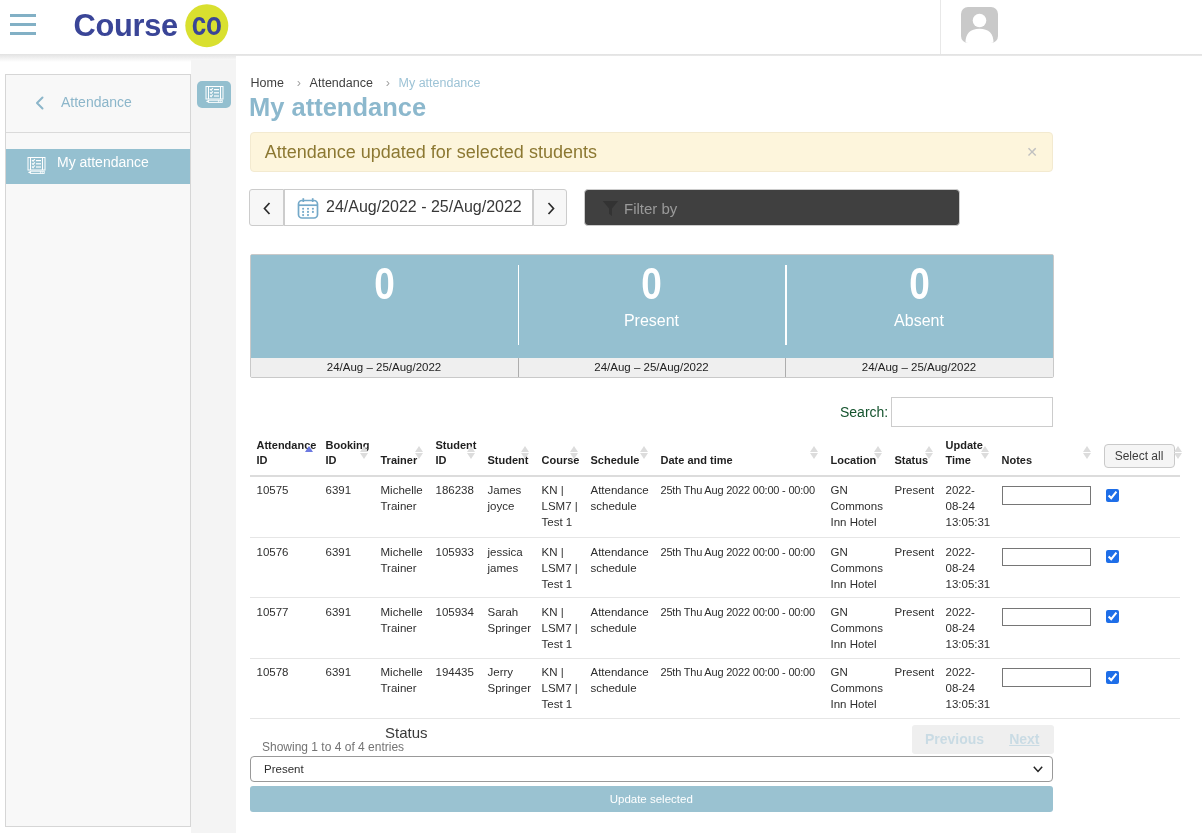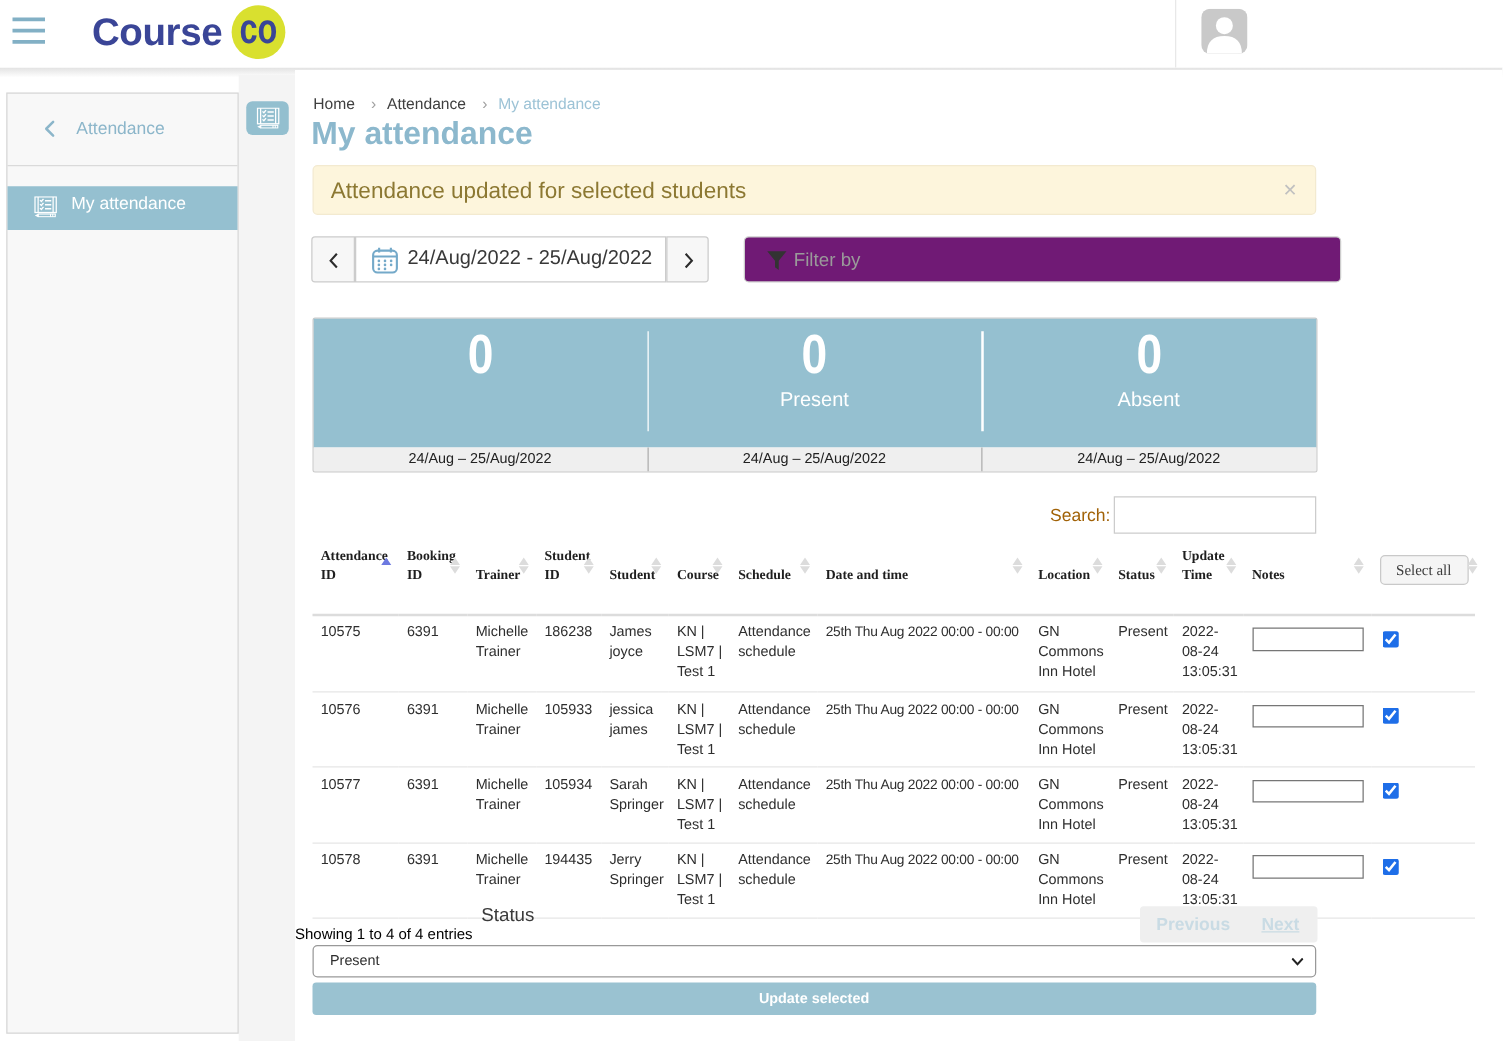--- a/index.html
+++ b/index.html
@@ -34,63 +34,63 @@
 #title { left:13px; top:36.5px; font-size:25.5px; font-weight:bold; color:#8cb8cd; }
 #alert { left:13.5px; top:75.5px; width:803.5px; height:40px; background:#fdf5dc; border:1px solid #f3ead0; border-radius:4px; }
 #alert .msg { position:absolute; left:14.2px; top:9.5px; font-size:18px; color:#8c7832; }
 #alert .x { position:absolute; right:14px; top:11px; font-size:14px; color:#c0c0c0; }
 #btn-prev-date { left:13px; top:132.5px; width:34.5px; height:37px; background:#f7f7f7; border:1px solid #ccc; border-radius:3px 0 0 3px; }
 #btn-next-date { left:297px; top:132.5px; width:34px; height:37px; background:#f7f7f7; border:1px solid #ccc; border-radius:0 3px 3px 0; }
 .navchev { position:absolute; left:13px; top:12px; }
 #datebox { left:47.5px; top:132.5px; width:249.5px; height:37px; background:#fff; border:1px solid #ccc; }
 #datebox svg { position:absolute; left:12px; top:7px; }
 #datebox span { position:absolute; left:41.5px; top:8.5px; font-size:16px; color:#383838; }
-#filter { left:359px; top:132.5px; width:478px; height:37px; background:#701a75; border:1px solid #ccc; border-radius:4px; }
+#filter { left:348px; top:132.5px; width:376px; height:37px; background:#404040; border:1px solid #ccc; border-radius:4px; }
 #filter svg { position:absolute; left:17px; top:10px; }
 #filter span { position:absolute; left:39px; top:10px; font-size:15px; color:#9a9a9a; }
 
 #stats { left:13.5px; top:197.5px; width:804px; height:124px; border:1px solid #c9c9c9; border-radius:2px; }
 #stats .blue { position:absolute; left:0; top:0; width:802px; height:103.5px; background:#95c0d0; }
 #stats .col { position:absolute; top:0; width:267px; height:103px; color:#fff; text-align:center; }
 #stats .num { margin-top:4px; font-size:44px; font-weight:bold; transform:scale(0.84,1); }
 #stats .lbl { margin-top:3px; font-size:16px; }
 #stats .vdiv { position:absolute; top:10.5px; width:1.5px; height:80px; background:#fff; }
 #stats .strip { position:absolute; left:0; top:103.5px; width:802px; height:18.5px; background:#efefef; }
 #stats .scol { position:absolute; top:3px; width:267px; text-align:center; font-size:11.5px; color:#222; }
 #stats .sdiv { position:absolute; top:0; width:1px; height:18.5px; background:#adadad; }
 
-#searchlbl { left:604px; top:347.5px; font-size:14px; color:#a16207; }
+#searchlbl { left:604px; top:347.5px; font-size:14px; color:#14532d; }
 #searchbox { left:655.3px; top:341.3px; width:161.7px; height:30px; border:1px solid #ccc; background:#fff; }
 
 #tbl { position:absolute; left:13.5px; top:379px; width:931px; }
 table { border-collapse:collapse; table-layout:fixed; width:930px; }
 th, td { padding:0 2px 0 7px; vertical-align:top; text-align:left; font-weight:normal; overflow:visible; }
-thead th { font-size:11px; font-weight:bold; color:#1f1f1f; line-height:15.5px; padding-top:2.5px; padding-bottom:22px; position:relative; vertical-align:bottom;font-family:Liberation Serif, serif; }
+thead th { font-size:11px; font-weight:bold; color:#1f1f1f; line-height:15.5px; padding-top:2.5px; padding-bottom:6px; position:relative; vertical-align:bottom; }
 thead tr { border-bottom:2px solid #dcdcdc; }
 tbody td { font-size:11.5px; color:#2e2e2e; line-height:16px; padding-top:5.5px; height:60.3px; border-bottom:1px solid #e6e6e6; }
 tbody tr:first-child td { height:62.2px; }
 .nw { white-space:nowrap; font-size:11px; letter-spacing:-0.2px; }
 .sort { position:absolute; right:5px; top:11px; width:9px; height:13px; }
 .sort i { position:absolute; left:0; width:0; height:0; border-left:4.5px solid transparent; border-right:4.5px solid transparent; }
 .sort .up { top:0; border-bottom:6px solid #dcdcdc; }
 .sort .dn { bottom:0; border-top:6px solid #dcdcdc; }
 .sort .upb { border-bottom-color:#6c79e0; }
 #selall { width:71px; height:24px; background:#f5f5f5; border:1px solid #c9c9c9; border-radius:4px; font-size:12px; font-weight:normal; color:#3c3c3c; text-align:center; line-height:22px; margin-bottom:1px; }
 td input[type=text] { width:89px; height:18.5px; border:1px solid #767676; background:#fff; margin-top:4px; }
 td input[type=checkbox] { width:13px; height:13px; margin-top:6.5px; margin-left:2px; accent-color:#1e6ee8; }
 
 #statuslbl { left:149px; top:668px; font-size:15px; color:#3a3a3a; }
-#showing { left:0; top:683.5px; font-size:12px; color:#000000; }
+#showing { left:26px; top:683.5px; font-size:12px; color:#737373; }
 #pager { left:676px; top:668.5px; width:141.5px; height:29px; background:#efefef; border-radius:3px; color:#c9dbe4; font-size:14px; font-weight:bold; line-height:29px; }
 #pager .p { position:absolute; left:13px; }
 #pager .n { position:absolute; right:14px;text-decoration:underline; }
 #statussel { left:13.5px; top:700px; width:803.5px; height:25.5px; border:1px solid #999; border-radius:4px; background:#fff; font-size:11.5px; color:#2e2e2e; }
 #statussel span { position:absolute; left:13.5px; top:5.5px; }
 #statussel svg { position:absolute; right:9px; top:9px; }
-#updbtn { left:13.5px; top:730px; width:803.5px; height:26px; background:#9ac2d1; border-radius:3px; color:#fff; font-size:11.5px; text-align:center; line-height:26px;font-weight:bold; }
+#updbtn { left:13.5px; top:730px; width:803.5px; height:26px; background:#9ac2d1; border-radius:3px; color:#fff; font-size:11.5px; text-align:center; line-height:26px; }
 </style>
 </head>
 <body>
 <div id="page">
 
   <div id="header">
     <div id="burger">
         <div></div>
         <div></div>
         <div></div>

